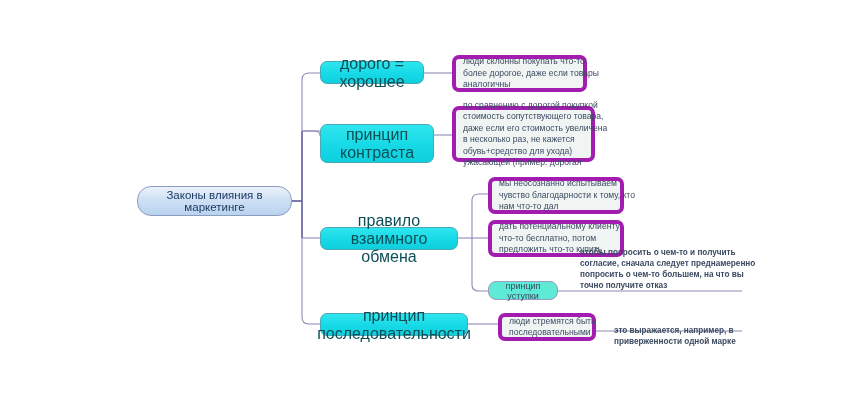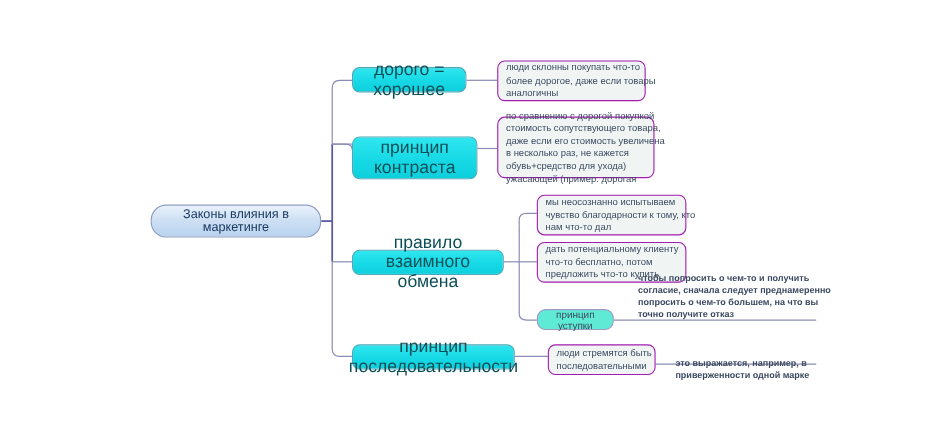--- a/index.html
+++ b/index.html
@@ -45,21 +45,21 @@
     border-radius: 7px;
     border: 1px solid #4aa9b8;
     background: linear-gradient(to bottom, #2fe6ef 0%, #17d9e6 55%, #0fcfdd 100%);
     color: #0c4f57;
     font-size: 16px;
     padding: 0 8px;
   }
   
   .node-note {
     border-radius: 7px;
-    border: 1px solid #a21caf;
+    border: 4px solid #a21caf;
     background: #f0f5f4;
     color: #3b4a60;
     font-size: 8.6px;
     line-height: 11.5px;
     padding: 4px 7px;
     justify-content: flex-start;
     text-align: left;
   }
   .node-note .note-lines {
     width: 100%;

